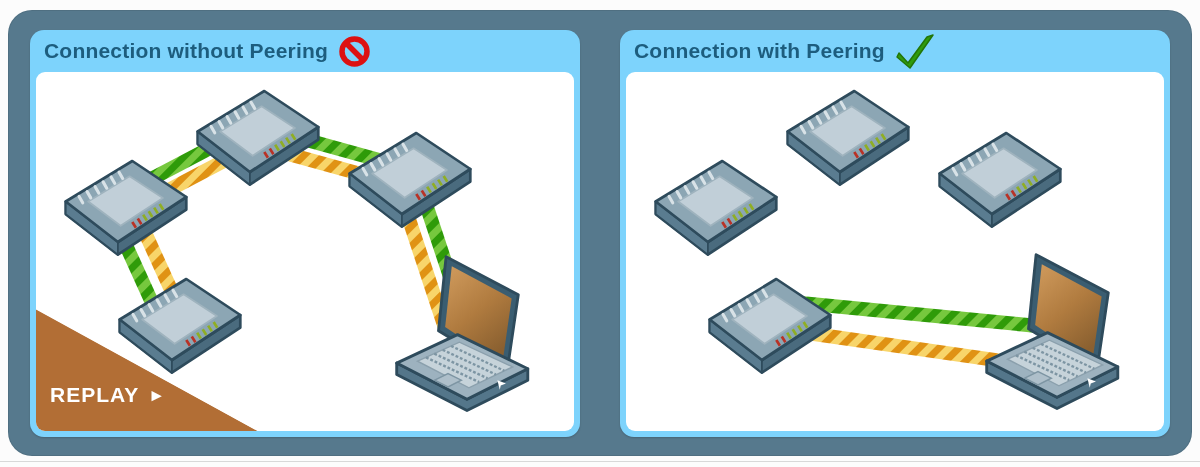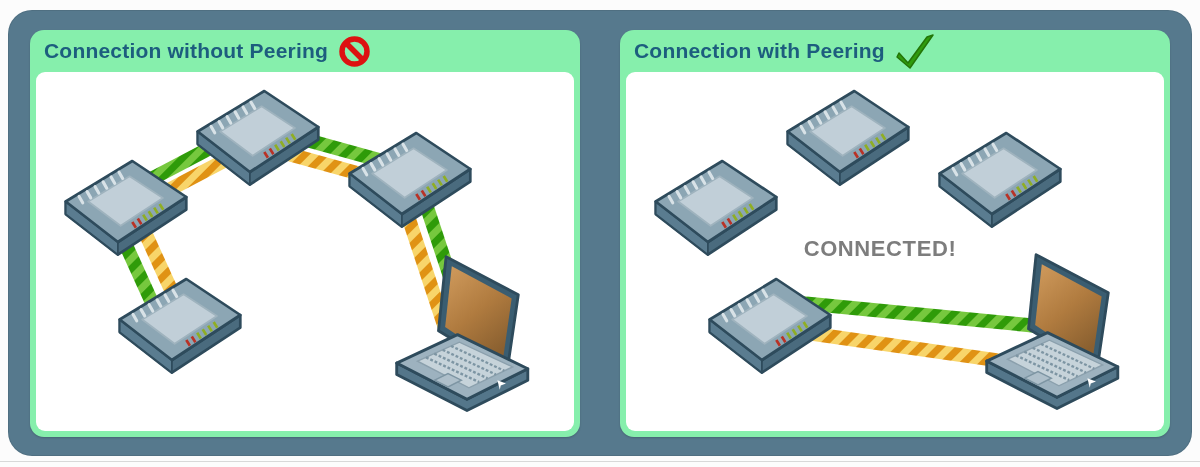--- a/index.html
+++ b/index.html
@@ -1,20 +1,20 @@
 <!DOCTYPE html>
 <html><head>
 <meta charset="utf-8">
 <style>
   html,body{margin:0;padding:0;}
   body{font-family:"Liberation Sans","DejaVu Sans",sans-serif;background:#ffffff;}
   .stage{position:relative;width:1200px;height:467px;background:#fcfcfc;overflow:hidden;}
   .frame{position:absolute;left:8px;top:10px;width:1184px;height:446px;background:#56798d;border-radius:24px;box-shadow:inset 0 0 0 1px rgba(0,0,0,.08);}
   .bottom-divider{position:absolute;left:0;top:461px;width:1200px;height:1px;background:#d8d8d8;}
-  .panel{position:absolute;top:30px;width:550px;height:407px;background:#86efac;border-radius:14px;box-shadow:0 1px 2px rgba(0,0,0,.18);}
+  .panel{position:absolute;top:30px;width:550px;height:407px;background:#7dd3fc;border-radius:14px;box-shadow:0 1px 2px rgba(0,0,0,.18);}
   .panel.left{left:30px;}
   .panel.right{left:620px;}
   .panel-header{height:42px;display:flex;align-items:center;gap:10px;padding:0 14px;}
   .panel-title{font-size:21px;font-weight:bold;color:#1d5d7e;letter-spacing:.2px;white-space:nowrap;}
   .status-icon{display:inline-flex;flex:none;}
   .panel-body{position:absolute;left:6px;right:6px;top:42px;bottom:6px;background:#ffffff;border-radius:9px;overflow:hidden;}
   .diagram{position:absolute;left:0;top:0;width:100%;height:100%;}
   .connected-text{position:absolute;transform:translate(-50%,-50%);font-size:22px;font-weight:bold;color:#7d7d7d;letter-spacing:.6px;white-space:nowrap;}
   .replay-wrap{position:absolute;left:0;bottom:0;width:228px;height:136px;cursor:pointer;}
   .replay-label{position:absolute;left:14px;bottom:24px;font-size:21px;font-weight:bold;color:#ffffff;letter-spacing:1px;display:flex;align-items:center;gap:9px;white-space:nowrap;}
@@ -101,20 +101,30 @@
           <line x1="220" y1="54" x2="372" y2="96" stroke="url(#pat-green)" stroke-width="14"></line>
           <line x1="216" y1="72" x2="368" y2="114" stroke="url(#pat-orange)" stroke-width="14"></line>
           <line x1="360" y1="108" x2="409" y2="256" stroke="url(#pat-orange)" stroke-width="14"></line>
           <line x1="380" y1="102" x2="429" y2="250" stroke="url(#pat-green)" stroke-width="14"></line>
           <use href="#sym-router" transform="translate(154.5,10) scale(0.9)"></use>
           <use href="#sym-router" transform="translate(22.5,80) scale(0.9)"></use>
           <use href="#sym-router" transform="translate(306.5,52) scale(0.9)"></use>
           <use href="#sym-router" transform="translate(76.5,198) scale(0.9)"></use>
           <use href="#sym-laptop" transform="translate(355,179) scale(0.95)"></use>
         </svg>
+      <div class="replay-wrap">
+        <svg width="228" height="136" viewBox="0 0 228 136">
+          <path d="M0,14 L222,136 L0,136 Z" fill="#b26e35"></path>
+          <line x1="-4" y1="9" x2="226" y2="135" stroke="#ffffff" stroke-width="6"></line>
+        </svg>
+        <div class="replay-label">
+          <span>REPLAY</span>
+          <span class="replay-arrow">►</span>
+        </div>
+      </div>
     </div>
   </div>
 
   <div class="panel right">
     <div class="panel-header">
       <span class="panel-title">Connection with Peering</span>
       <span class="status-icon">
         <svg width="40" height="36" viewBox="0 0 40 36">
           <path d="M4,20 L13,30 L32,4 L38,2 L15,35 L2,24 Z" fill="#2f9b0d" stroke="#237508" stroke-width="1.5" stroke-linejoin="round"></path>
         </svg>
@@ -123,18 +133,17 @@
     <div class="panel-body">
       <svg class="diagram" viewBox="0 0 538 359">
           <line x1="144" y1="228" x2="422" y2="255" stroke="url(#pat-green)" stroke-width="14"></line>
           <line x1="139" y1="255" x2="404" y2="293" stroke="url(#pat-orange)" stroke-width="14"></line>
           <use href="#sym-router" transform="translate(154.5,10) scale(0.9)"></use>
           <use href="#sym-router" transform="translate(22.5,80) scale(0.9)"></use>
           <use href="#sym-router" transform="translate(306.5,52) scale(0.9)"></use>
           <use href="#sym-router" transform="translate(76.5,198) scale(0.9)"></use>
           <use href="#sym-laptop" transform="translate(355,177) scale(0.95)"></use>
         </svg>
-      <div class="connected-text" style="left:254px;top:177px;">CONNECTED!</div>
     </div>
   </div>
 
   <div class="bottom-divider"></div>
 </div>
 
 </body></html>

